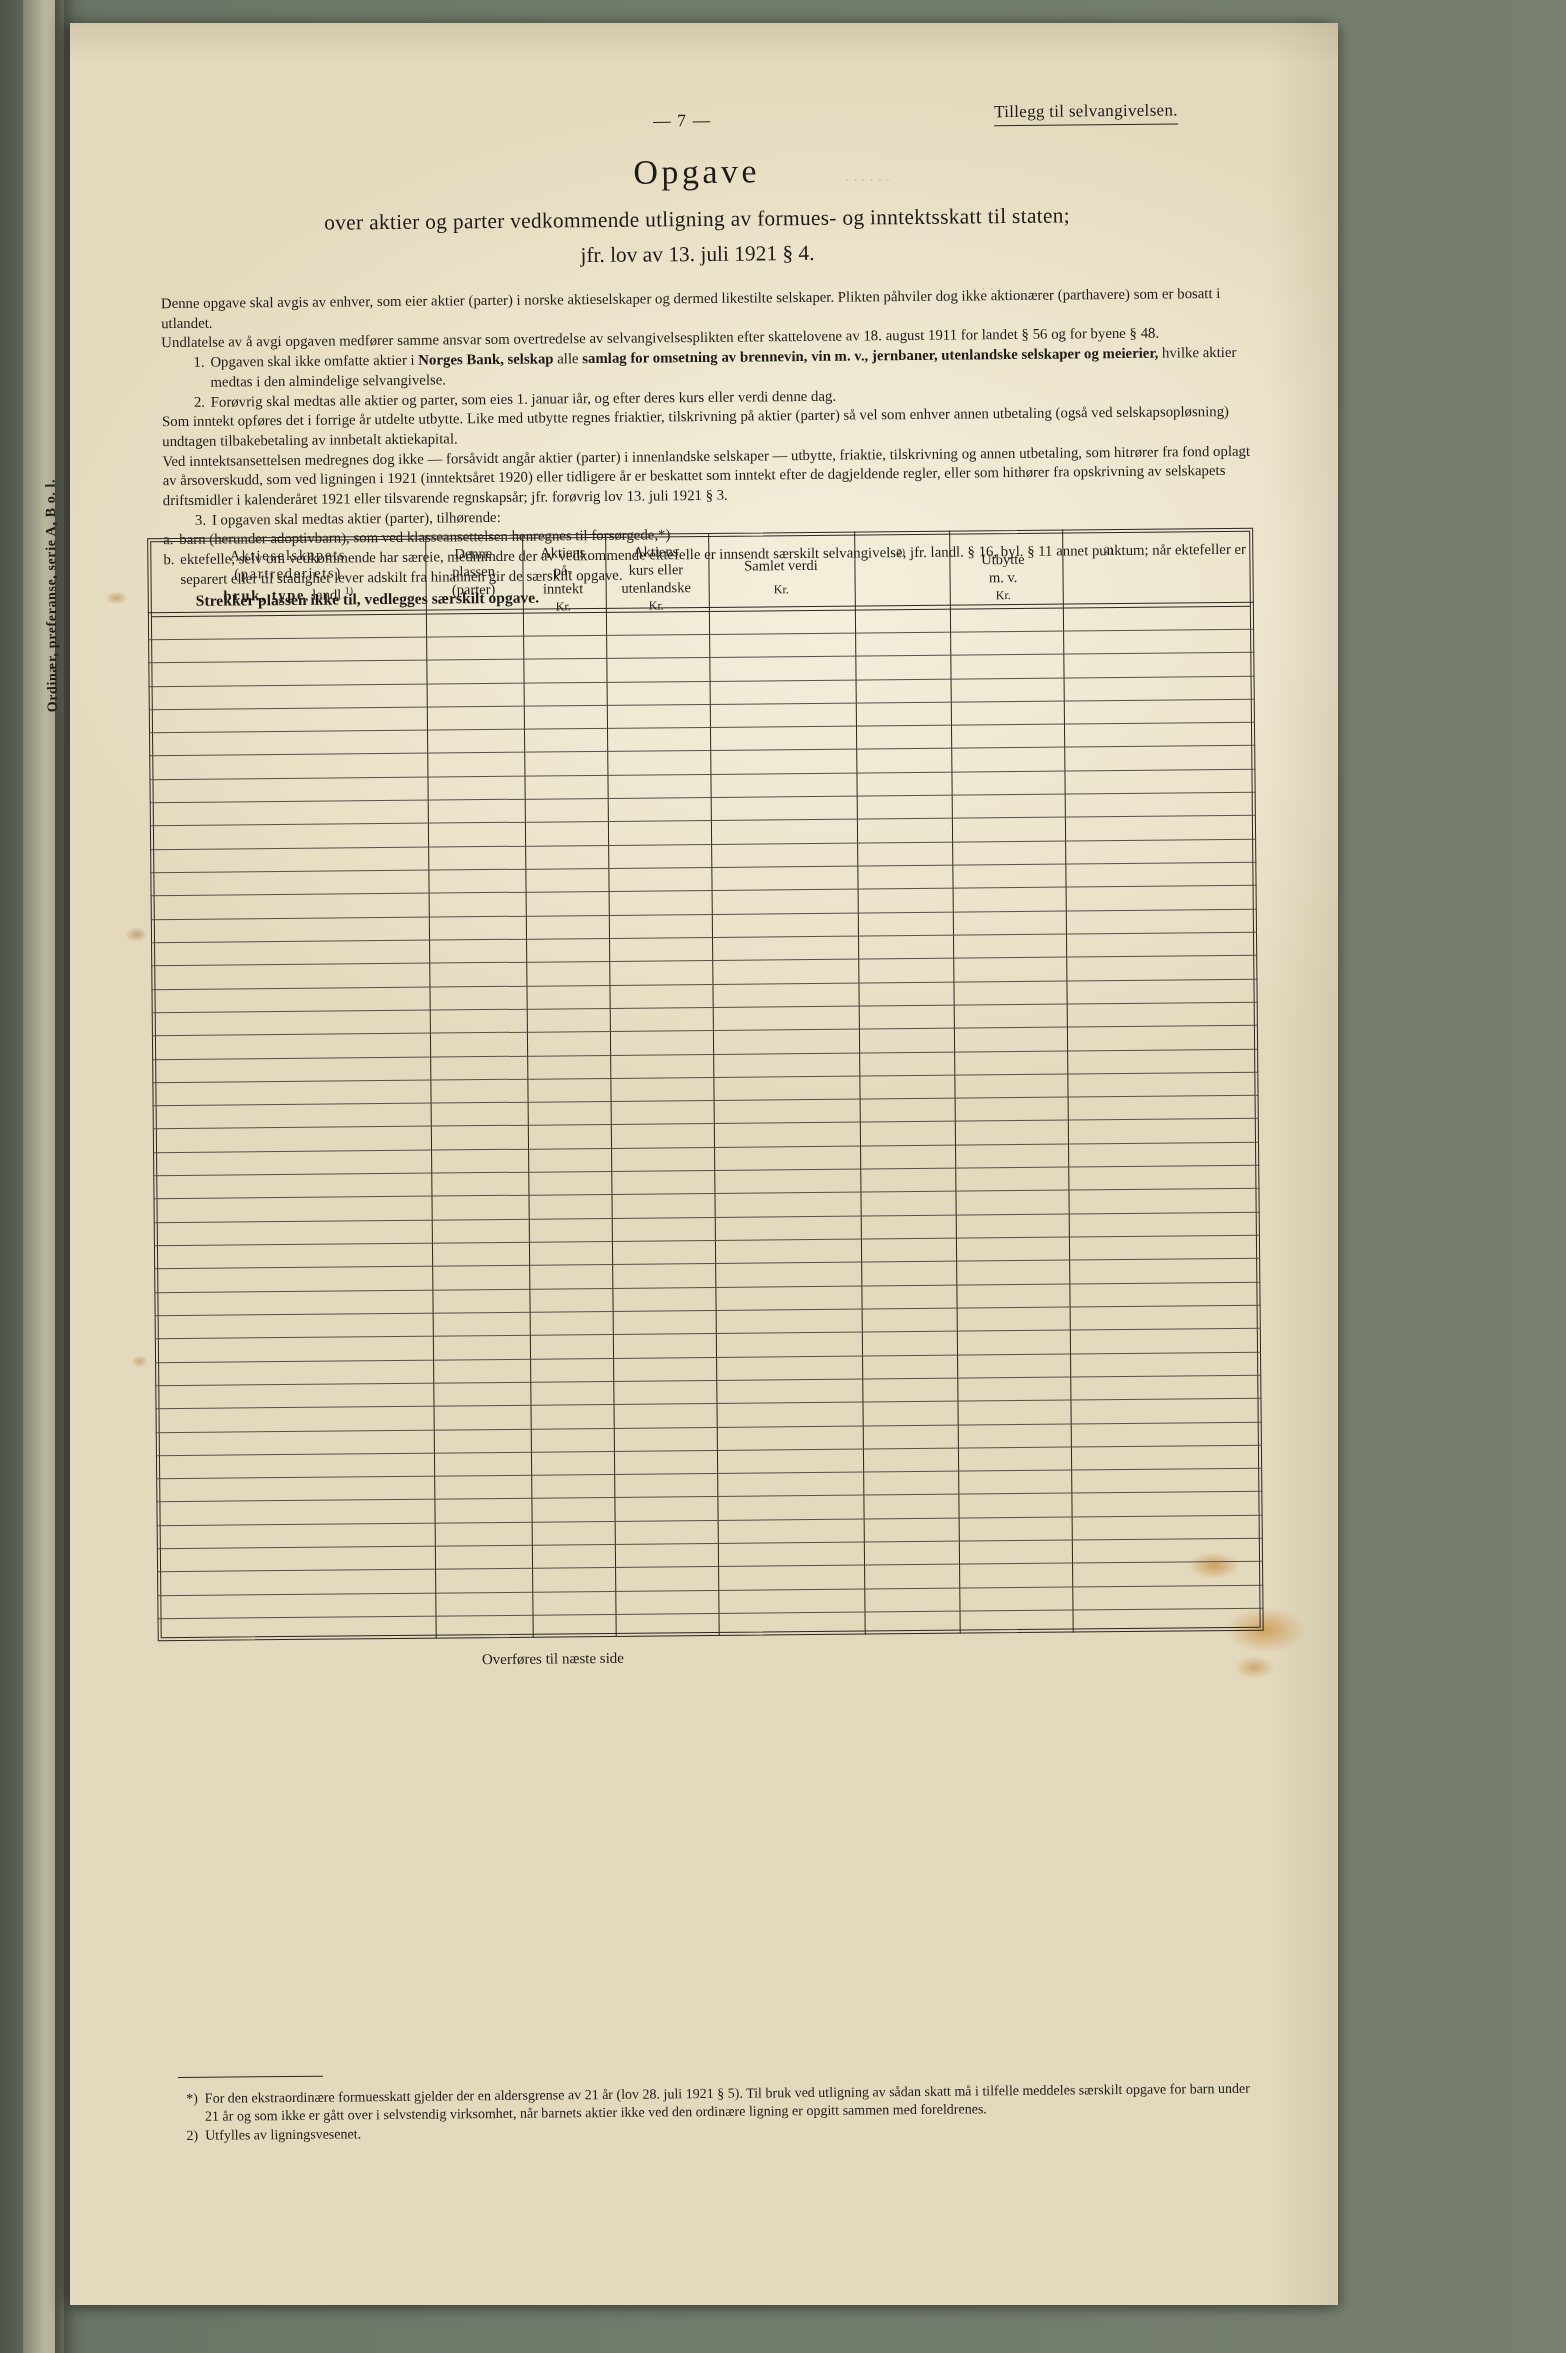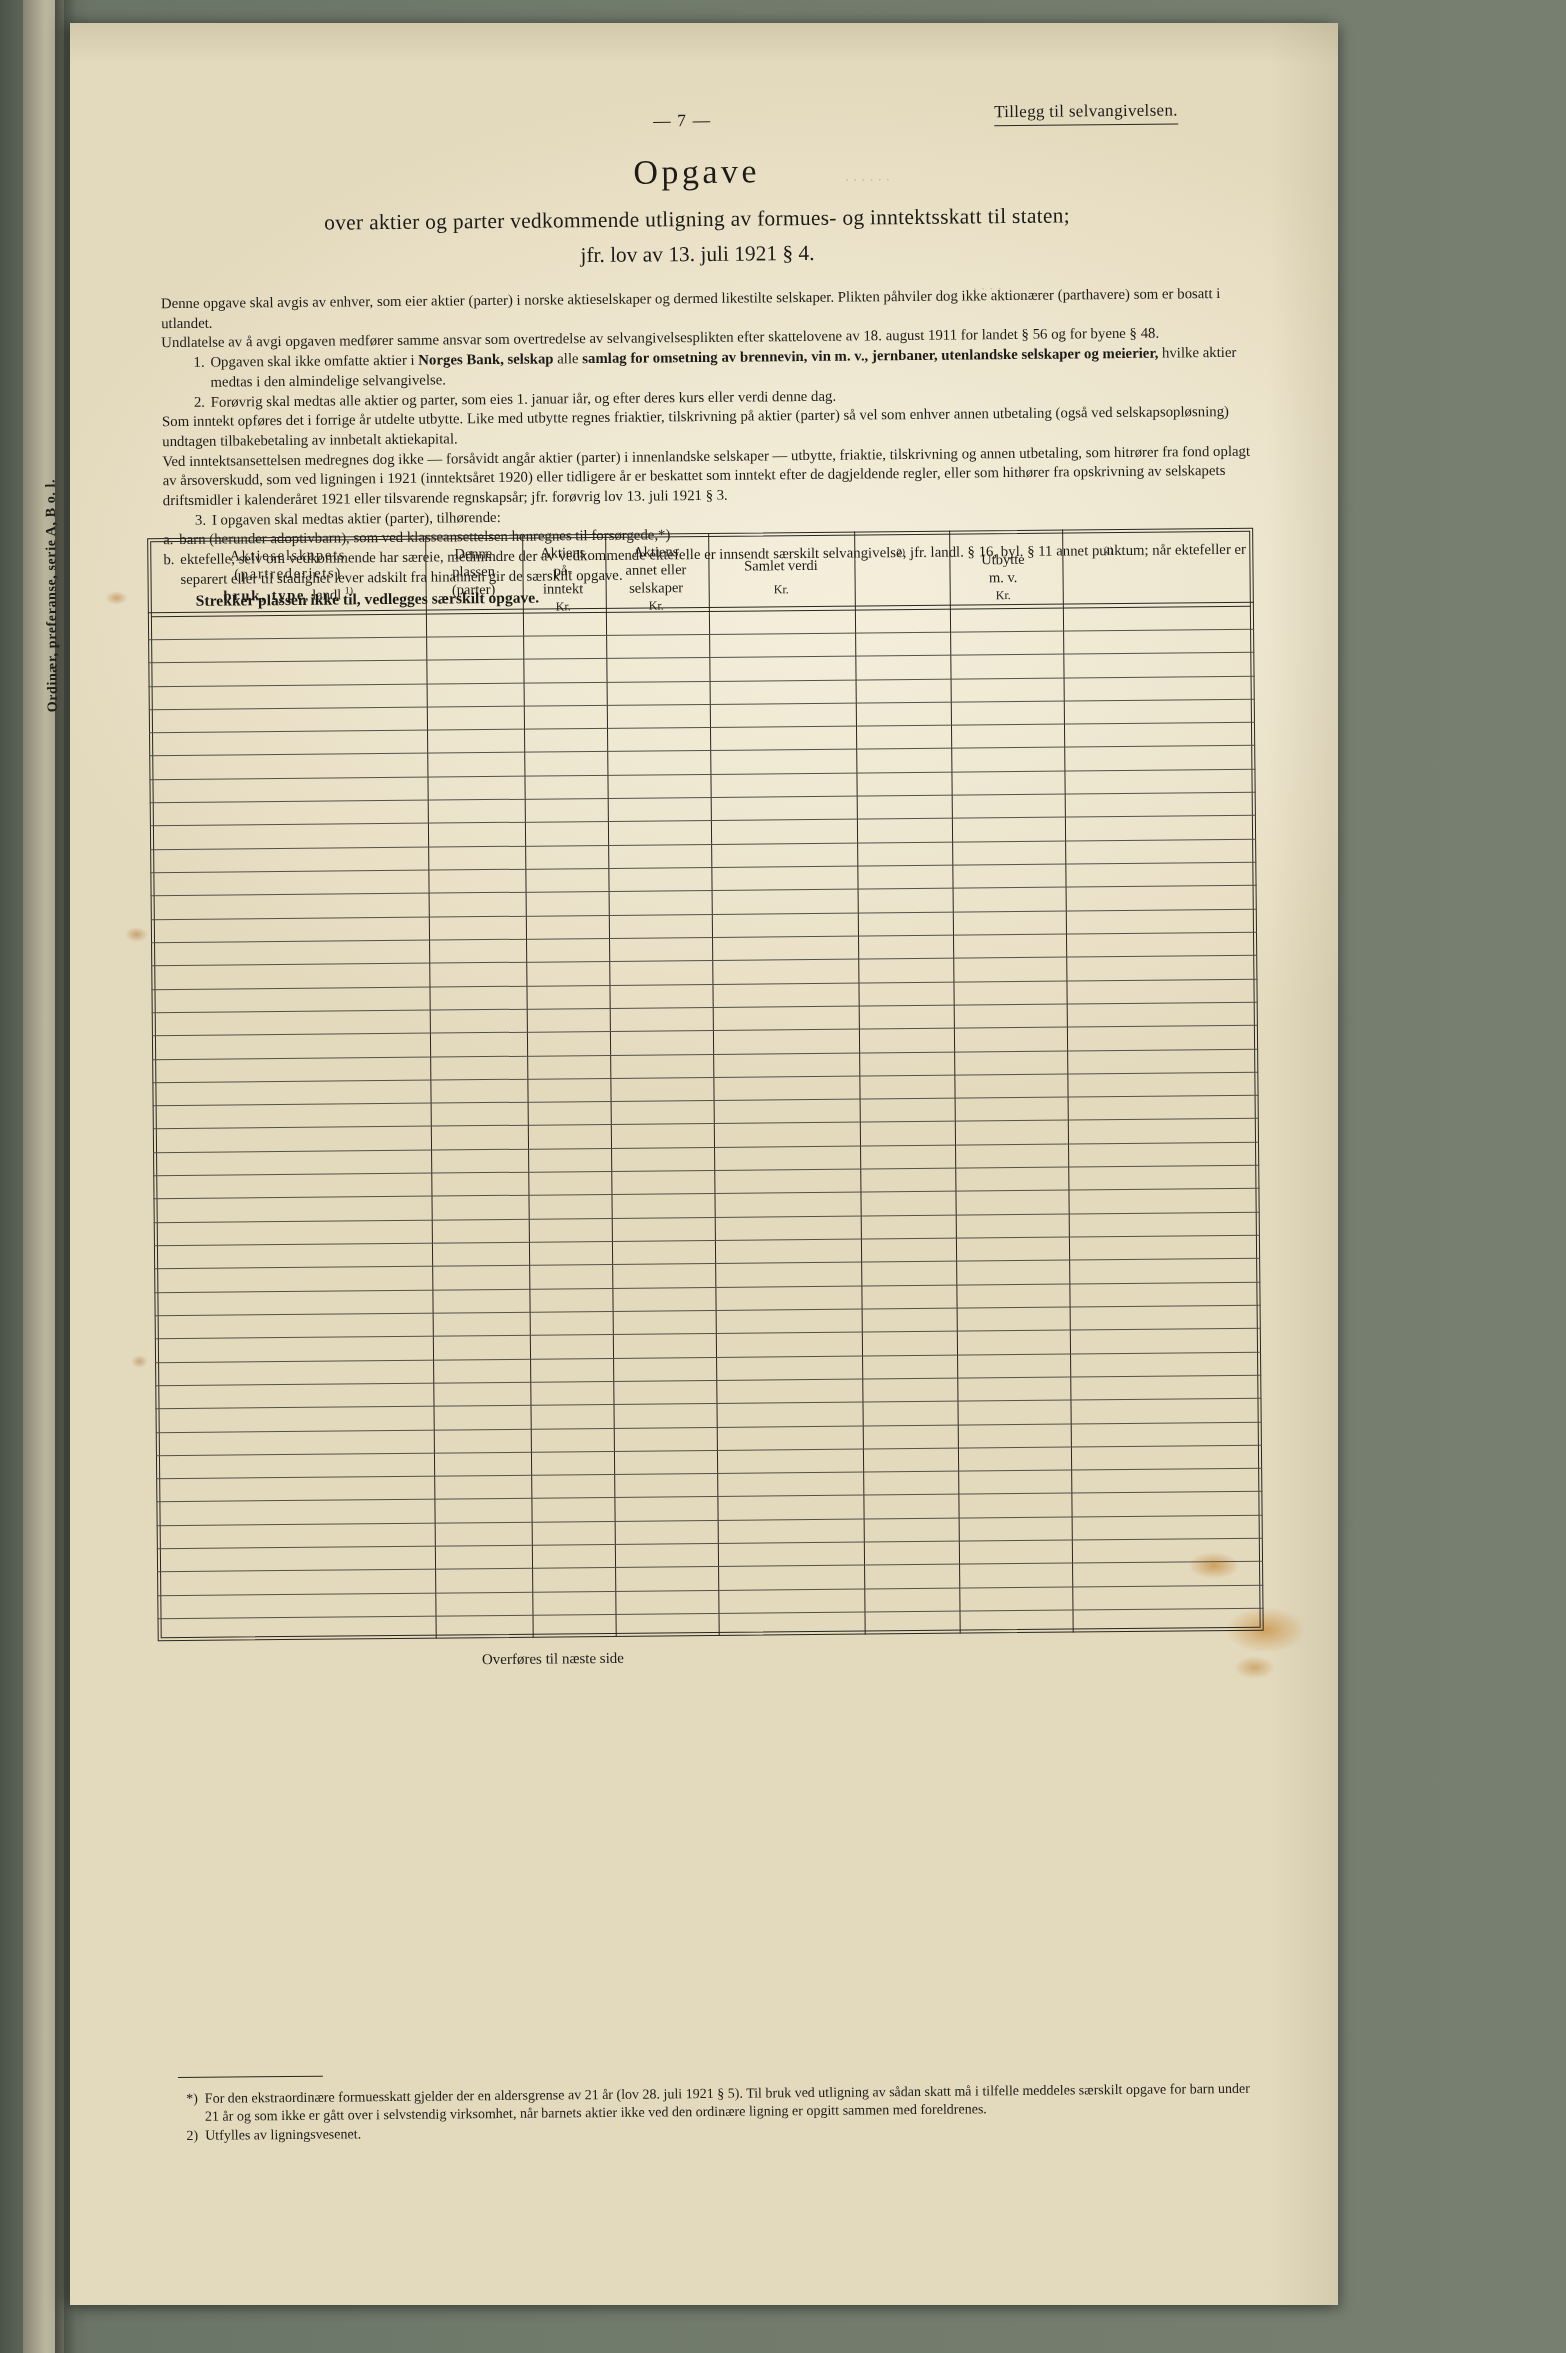--- a/index.html
+++ b/index.html
@@ -323,22 +323,22 @@
 
         <div class="colhead" style="left:375px; width:81px;">
           <div>Aktiens</div>
           <div>på-</div>
           <div>inntekt</div>
           <div class="small">Kr.</div>
         </div>
 
         <div class="colhead" style="left:458px; width:101px;">
           <div>Aktiens</div>
-          <div>annet eller</div>
-          <div>selskaper</div>
+          <div>kurs eller</div>
+          <div>utenlandske</div>
           <div class="small">Kr.</div>
         </div>
 
         <div class="colhead" style="left:561px; width:145px; top:24px;">
           <div>Samlet verdi</div>
           <div class="small" style="margin-top:5.8px">Kr.</div>
         </div>
 
         <div class="colhead" style="left:707px; width:93px; top:11.6px;">
           <div class="sup">2)</div>

